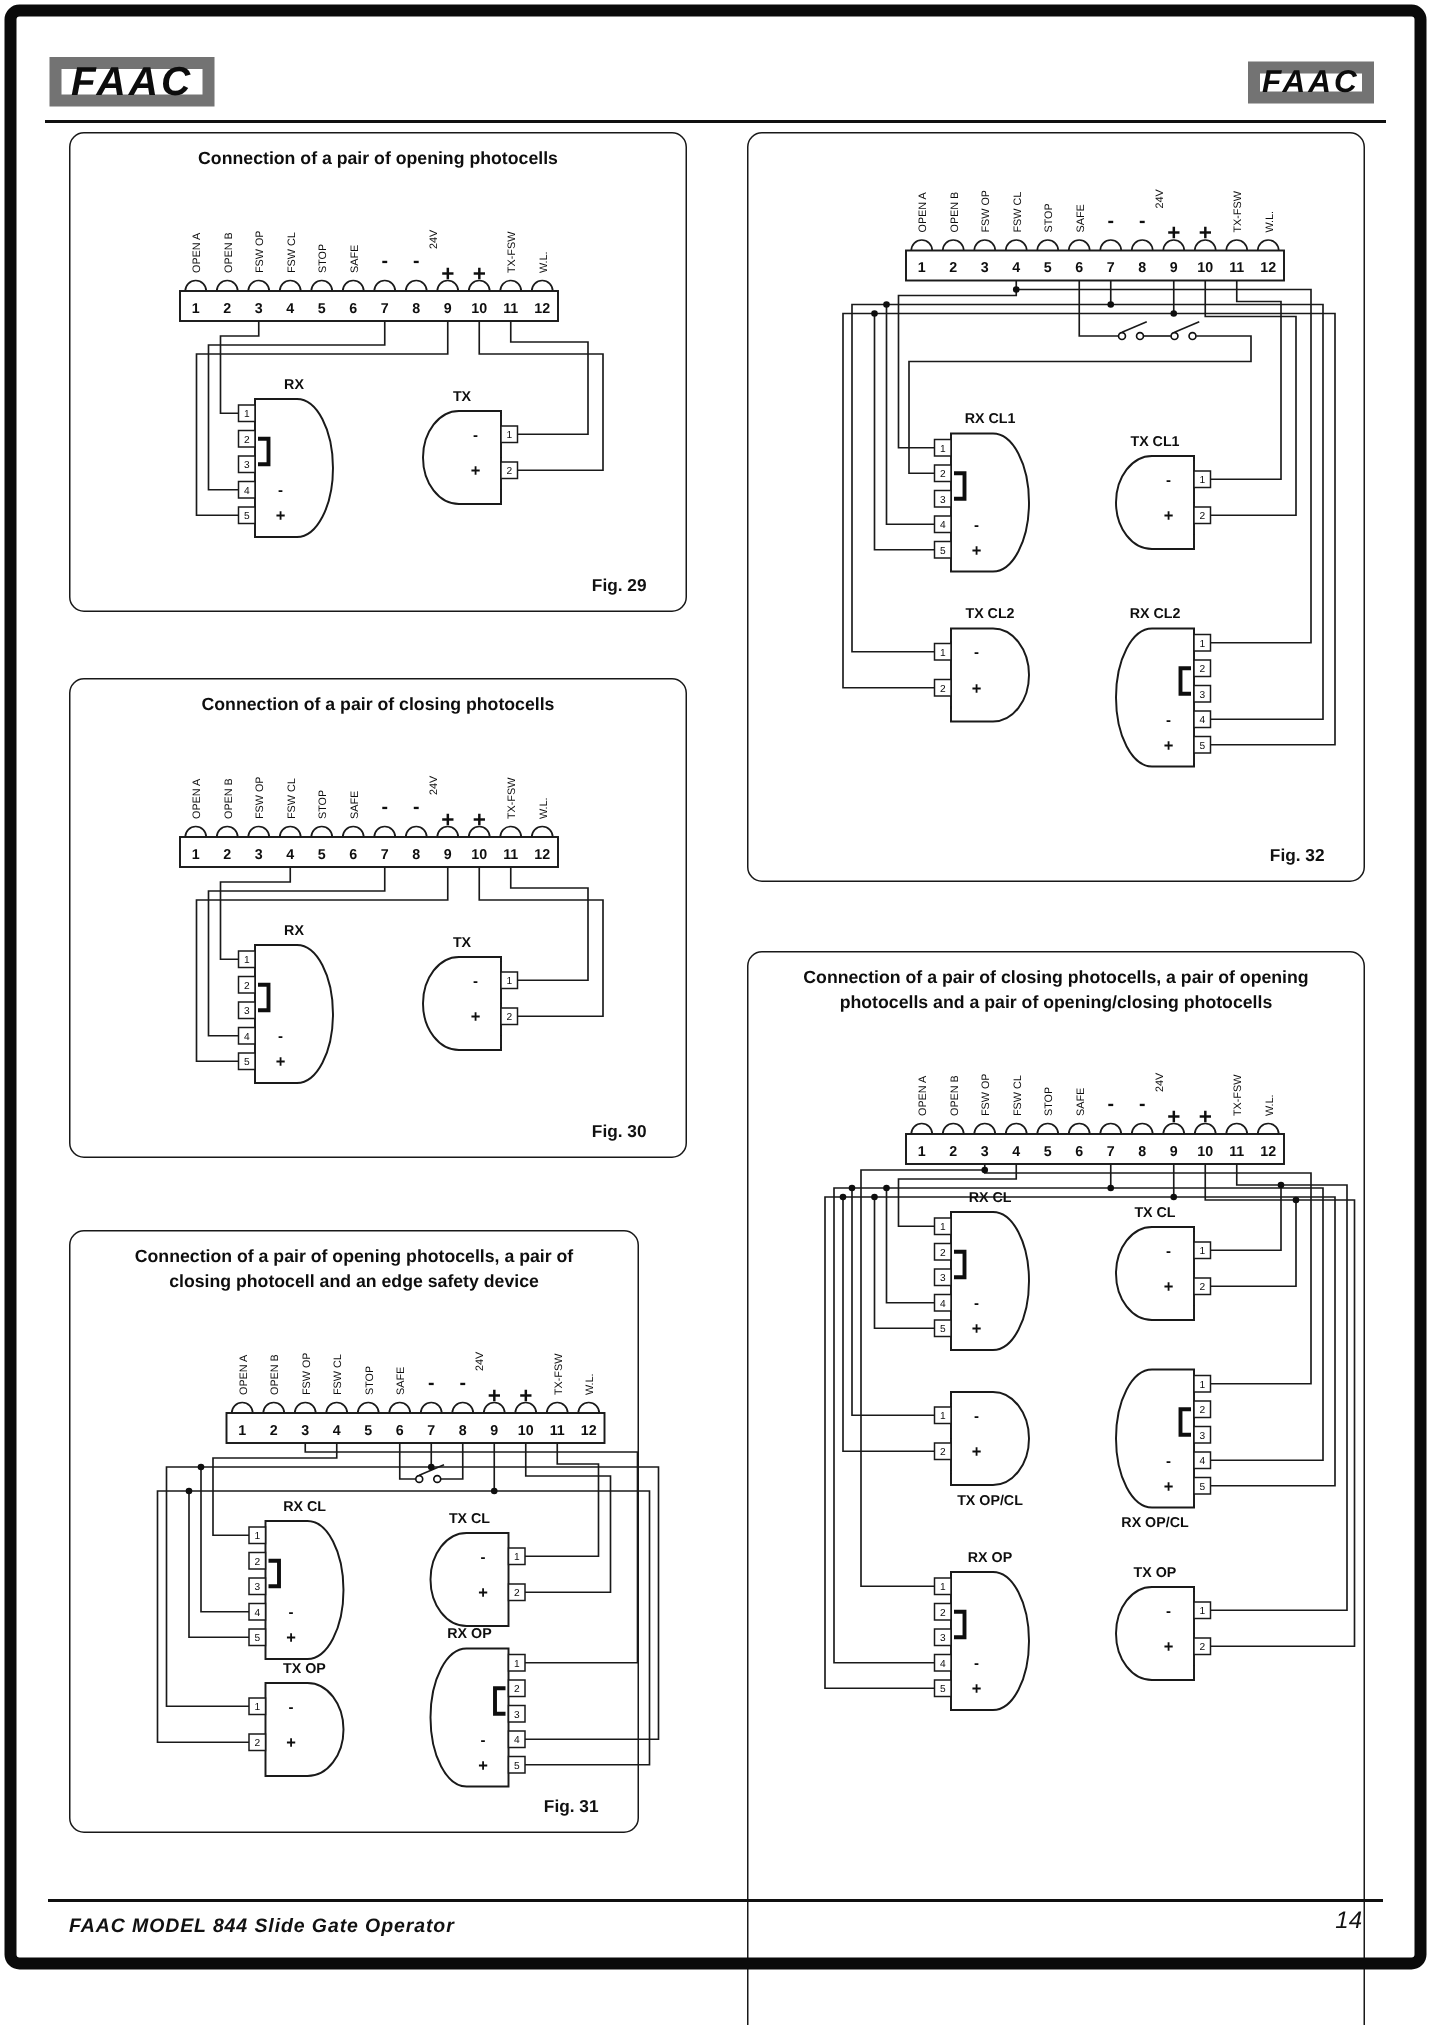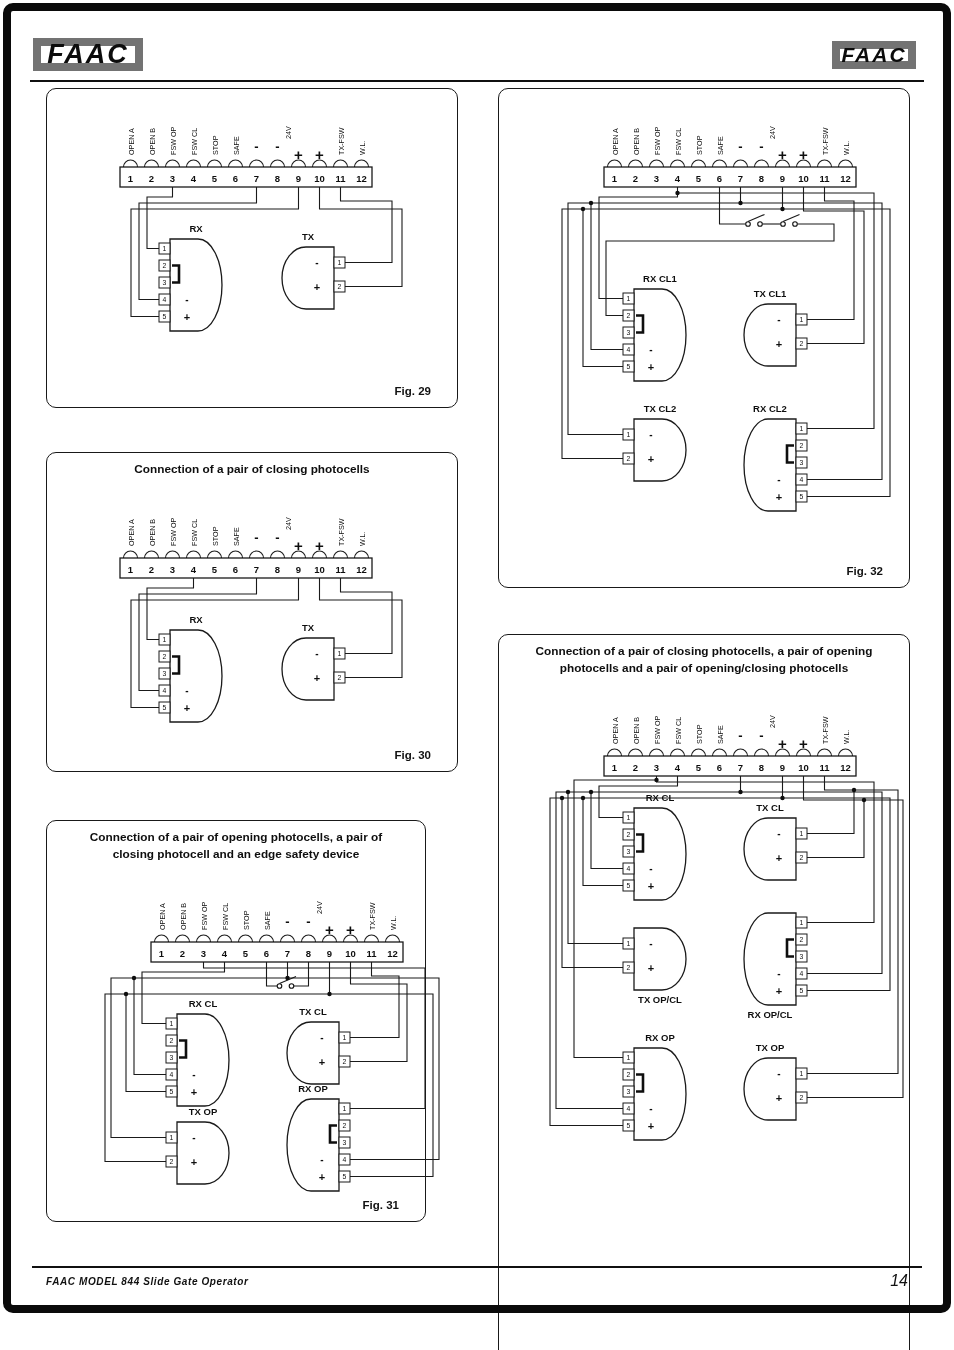--- a/index.html
+++ b/index.html
@@ -10,21 +10,21 @@
   .logo{position:absolute;border:8px solid #737373;background:#fff;display:flex;align-items:center;justify-content:center;
         font-weight:bold;font-style:italic;letter-spacing:2px;color:#0c0c0c}
   .logo-left{left:33px;top:38px;width:110px;height:33px;font-size:27px}
   .logo-right{right:38px;top:41px;width:84px;height:28px;font-size:21px}
   .header-rule{position:absolute;left:30px;right:30px;top:80px;border-top:2.5px solid #101010}
   .panel{position:absolute;border:1.6px solid #191919;border-radius:10px;background:#fff}
   .panel-title{font-weight:bold;font-size:11.8px;line-height:1.4;text-align:center;padding:8px 28px 2px;color:#0e0e0e}
   svg.diagram{display:block;margin:0 auto}
   .fig-caption{position:absolute;right:26px;bottom:10px;font-weight:bold;font-size:11.5px}
   .footer-rule{position:absolute;left:32px;right:32px;top:1266px;border-top:2.5px solid #101010}
-  .footer-text{position:absolute;left:46px;top:1276px;font-weight:bold;font-style:italic;font-size:10px;letter-spacing:.6px}
+  .footer-text{position:absolute;left:46px;top:1276px;font-weight:bold;font-style:italic;font-size:13px;letter-spacing:.6px}
   .footer-page{position:absolute;right:46px;top:1272px;font-weight:normal;font-style:italic;font-size:16px}
   
   svg text{font-family:"Liberation Sans",sans-serif;fill:#0e0e0e}
   .wire{fill:none;stroke:#1a1a1a;stroke-width:1.1}
   .box{fill:#fff;stroke:#1a1a1a;stroke-width:1.3}
   .tbox{fill:#fff;stroke:#1a1a1a;stroke-width:1}
   .dot{fill:#0e0e0e;stroke:none}
   .contact{fill:#fff;stroke:#111;stroke-width:1.1}
   .tnum{font-size:9.5px;font-weight:bold;text-anchor:middle}
   .tsm{font-size:6.8px;text-anchor:middle}
@@ -43,20 +43,21 @@
 
   <div class="logo logo-left">
     <span>FAAC</span>
   </div>
   <div class="logo logo-right">
     <span>FAAC</span>
   </div>
   <div class="header-rule"></div>
 
   <section class="panel" style="left:46px;top:88px;width:412px;height:320px">
+    <h2 class="panel-title">Connection of a pair of opening photocells</h2>
     <svg id="d29" class="diagram" width="400" height="258" viewBox="0 0 400 258">
       <g>
         <polyline class="wire" points="107,159.5 95,159.5 95,108 120.5,108 120.5,98"></polyline>
         <polyline class="wire" points="107,210.5 87,210.5 87,114 204.5,114 204.5,98"></polyline>
         <polyline class="wire" points="107,227.5 79,227.5 79,120 246.5,120 246.5,98"></polyline>
         <polyline class="wire" points="293,173.5 340,173.5 340,112 288.5,112 288.5,98"></polyline>
         <polyline class="wire" points="293,197.5 350,197.5 350,120 267.5,120 267.5,98"></polyline>
       </g>
     <rect x="68" y="78" width="252" height="20" class="box"></rect>
         <path d="M 71.5 78 A 7 7 0 0 1 85.5 78" class="wire"></path>

